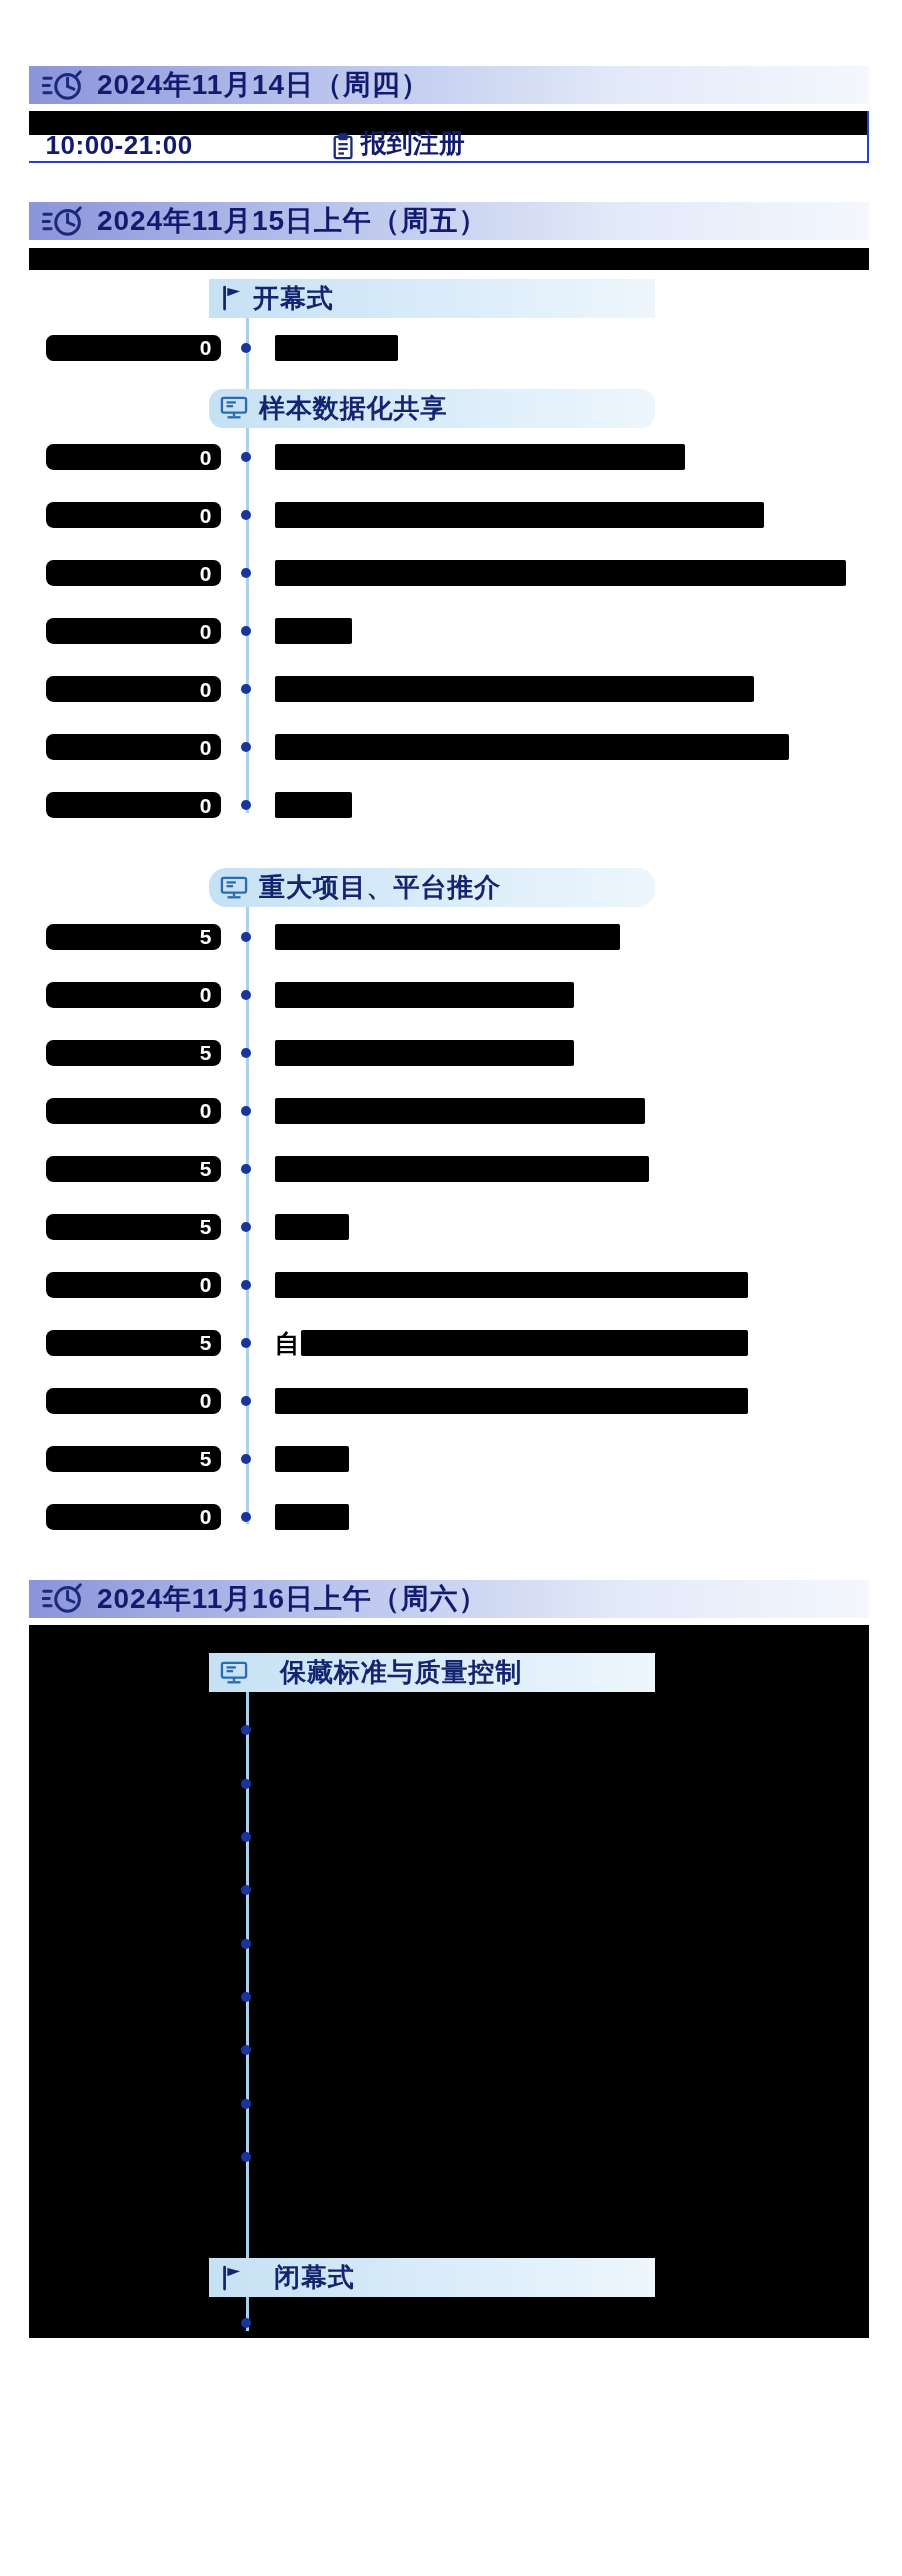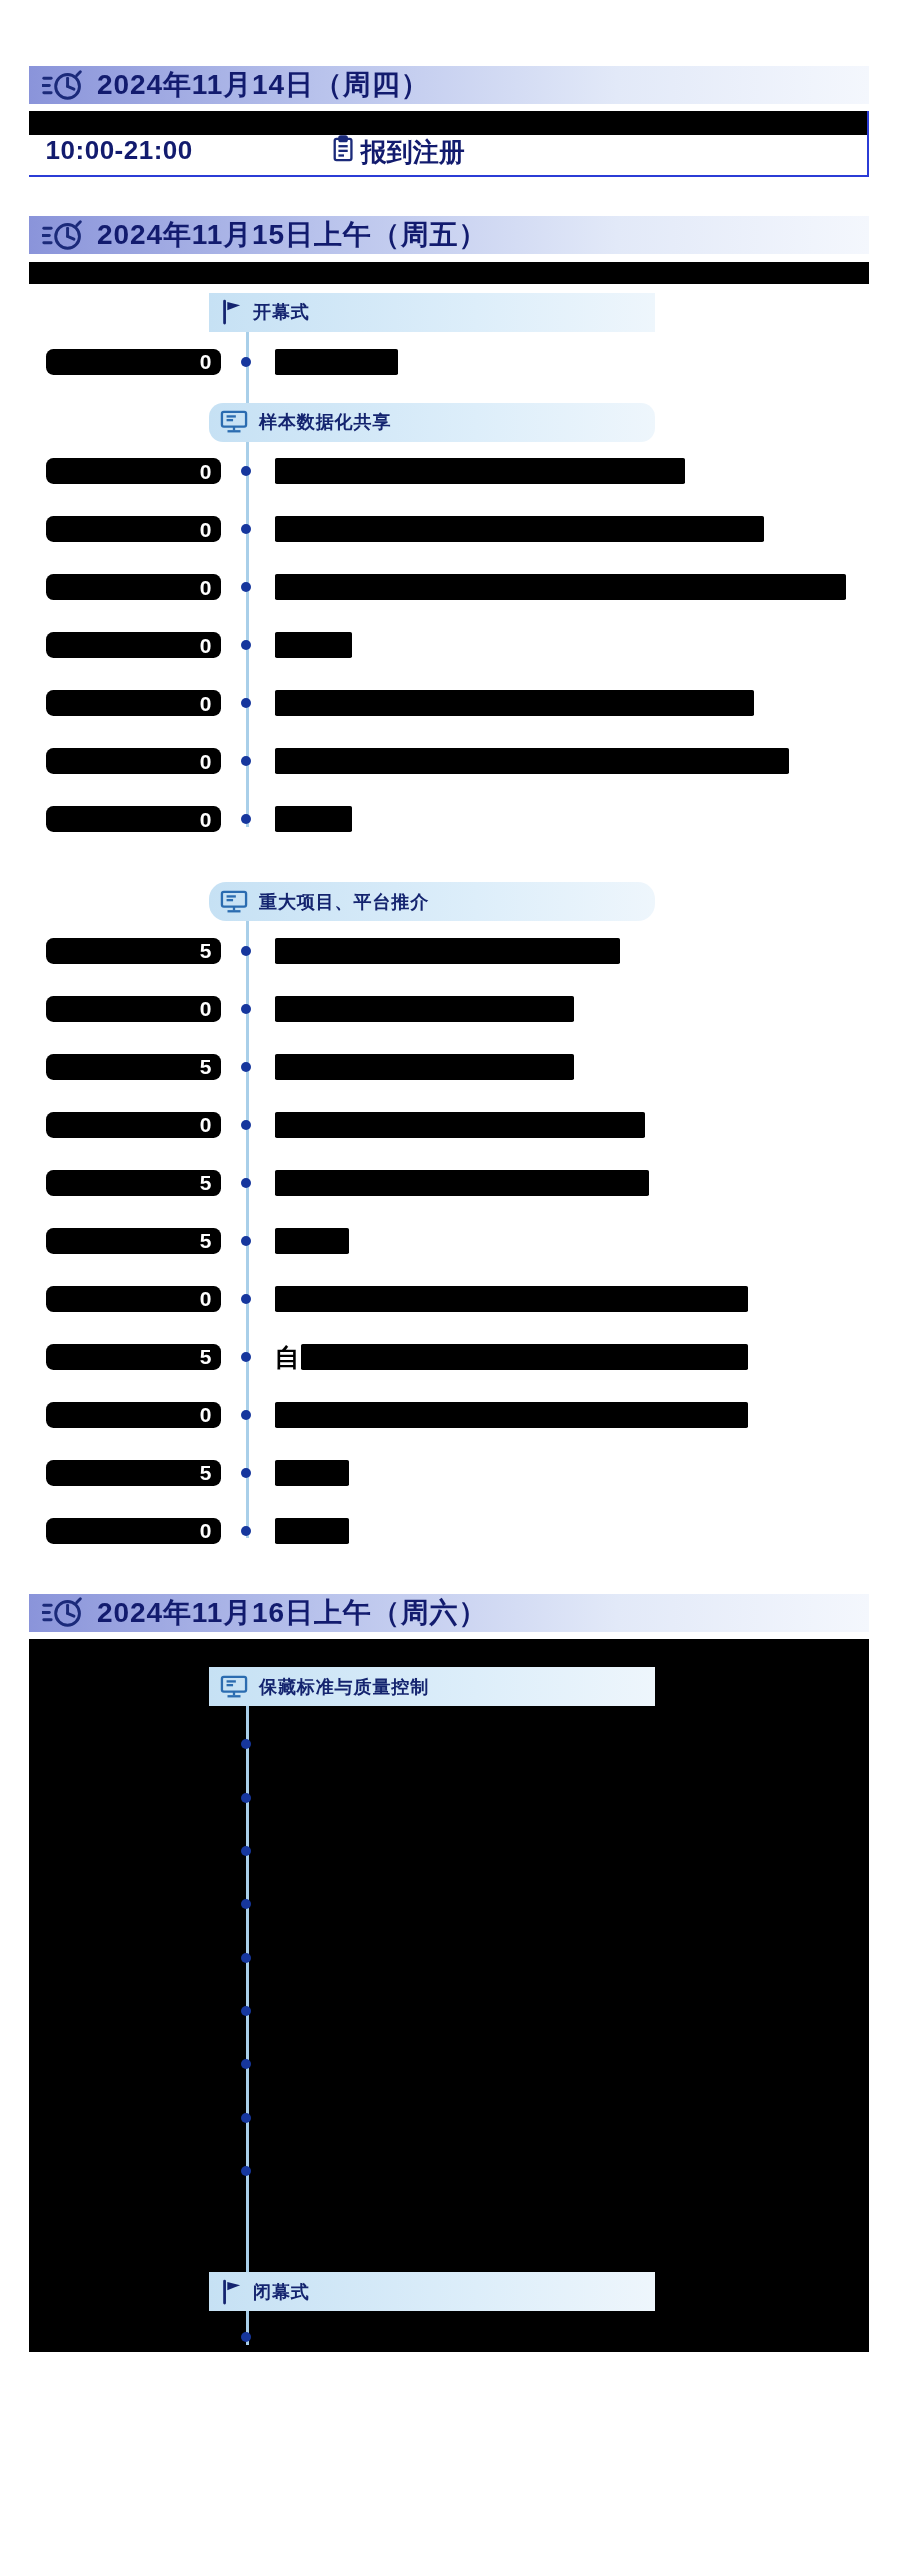--- a/index.html
+++ b/index.html
@@ -17,58 +17,58 @@
     background:linear-gradient(90deg,#8a94da 0%,#b9c3ec 35%,#e2e9f8 70%,#f4f7fd 100%);
     padding-left:13px; box-sizing:border-box;
   }
   .date-title { font-size:28px; font-weight:bold; color:#121b6e; margin-left:13px; letter-spacing:0.9px; }
   .hdr-icon { display:flex; align-items:center; }
 
   
   .reg-wrap { border-right:2.8px solid #2b3cd6; }
   .redact-line { height:24px; background:#000; margin-top:7.4px; }
   .redact-line.thin { height:22px; }
-  .reg-row { height:42px; display:flex; align-items:flex-start; border-bottom:2.8px solid #2b3cd6; padding-left:16.6px; box-sizing:border-box; }
+  .reg-row { height:28px; display:flex; align-items:flex-end; border-bottom:2.8px solid #2b3cd6; padding-left:16.6px; box-sizing:border-box; }
   .reg-time { font-size:26px; font-weight:bold; color:#121b6e; letter-spacing:0.5px; }
   .reg-icon { margin-left:138px; display:flex; align-items:center; }
   .reg-label { font-size:26px; font-weight:bold; color:#121b6e; margin-left:4px; }
 
   
   .timeline-content { position:relative; padding-bottom:11px; }
   .tl-line { position:absolute; left:217px; top:13px; bottom:16.6px; width:2.8px; background:#a9cfe9; }
 
   .section-bar {
     position:relative; margin-left:180px; width:446px; height:39px;
     background:linear-gradient(90deg,#c6e1f4 0%,#ddeefa 60%,#eef6fc 100%);
     display:flex; align-items:center; padding-left:11px; box-sizing:border-box; z-index:1;
   }
   .section-bar.mt10 { margin-top:9.2px; }
   .section-bar.mt16 { margin-top:14.7px;border-radius:17px; }
   .t-row + .section-bar { margin-top:28px;border-radius:14px; }
-  .section-label { font-size:18px; font-weight:bold; color:#14246f; margin-left:11px; letter-spacing:0.9px; }
+  .section-label { font-size:26px; font-weight:bold; color:#14246f; margin-left:11px; letter-spacing:0.9px; }
   .section-icon { display:flex; align-items:center; }
 
   .t-row { display:flex; align-items:center; height:26px; position:relative; }
   .section-bar + .t-row { margin-top:16.6px; }
   .t-row + .t-row { margin-top:32px; }
   .pill {
     margin-left:16.6px; width:175px; height:26px; background:#000; border-radius:7.4px;
     display:flex; align-items:center; justify-content:flex-end;
     padding-right:9.2px; box-sizing:border-box;
   }
   .digit { color:#fff; font-size:21px; font-weight:bold; line-height:1; }
   .dot { width:10px; height:10px; border-radius:50%; background:#16369d; margin-left:20px; z-index:1; flex:none; }
   .rbar { height:26px; background:#000; margin-left:24px; border-radius:1.8px; flex:none; }
   .rbar-prefix { margin-left:24px; font-size:25px; font-weight:bold; color:#000; line-height:26px; }
   .rbar-prefix + .rbar { margin-left:1.8px; }
 
   
   .black-area { position:relative; margin-top:7.4px; height:713px; background:#000; }
   .black-area .tl-line2 { position:absolute; left:217px; top:46px; bottom:7.4px; width:2.8px; background:#a9cfe9; }
-  .black-area .section-bar { position:absolute; left:180px; margin-left:0; }
+  .black-area .section-bar { position:absolute; left:180px; margin-left:0;gap:21px; }
   .black-area .bdot { position:absolute; left:212px; width:10px; height:10px; border-radius:50%; background:#16369d; z-index:1; }
 
   .gap50 { margin-top:39px; }
 </style>
 </head>
 <body>
 
 <div class="page">
 
   <div class="block">

